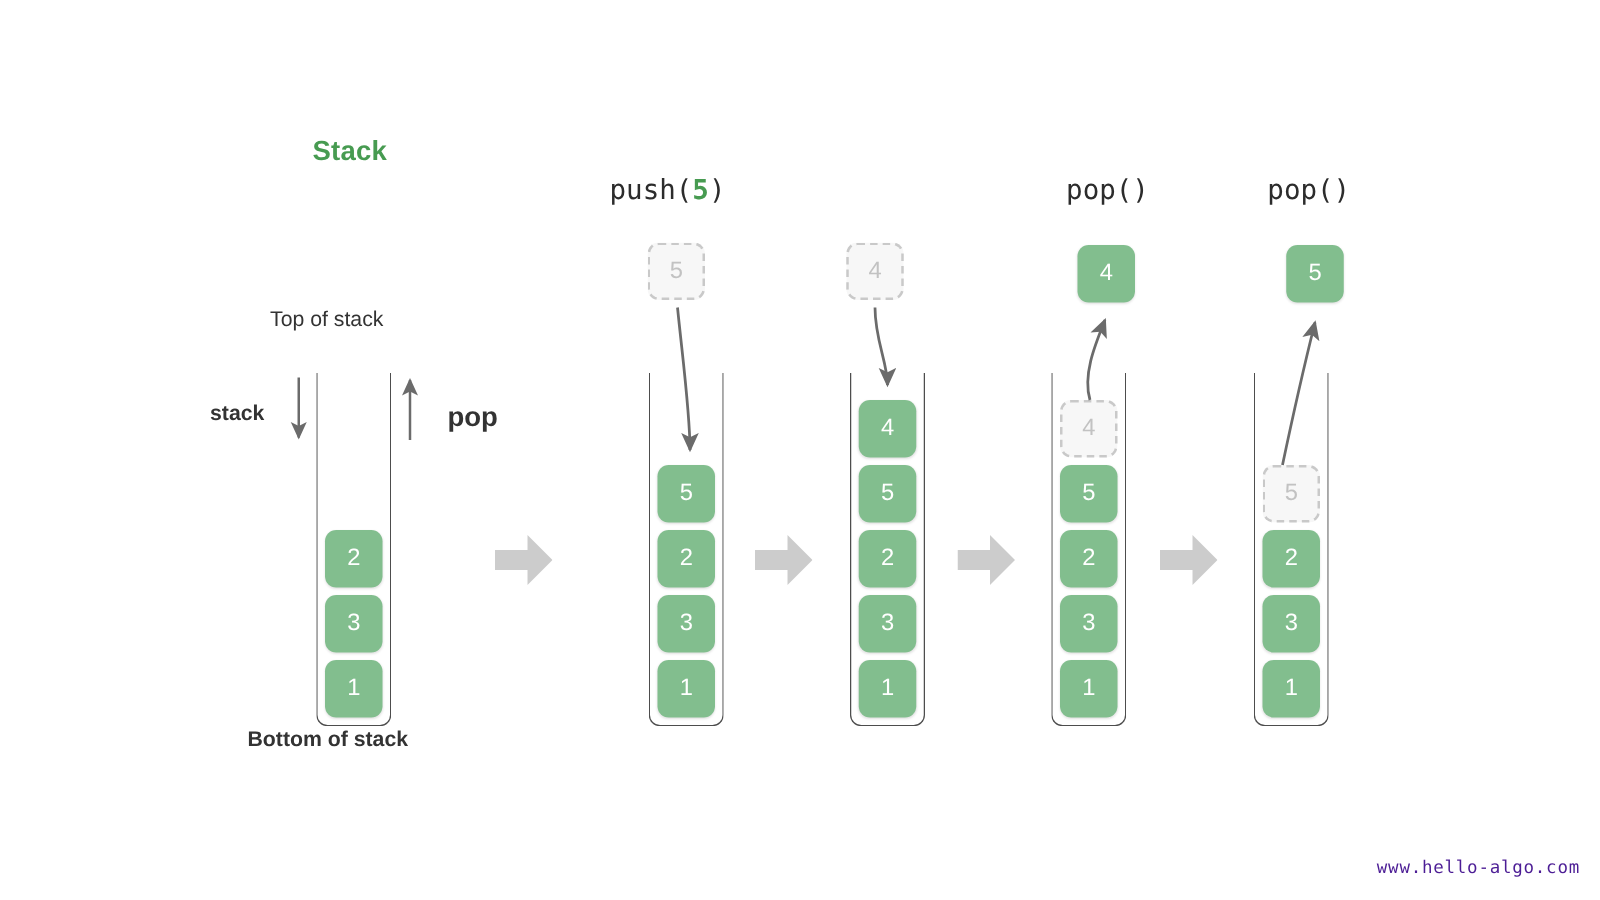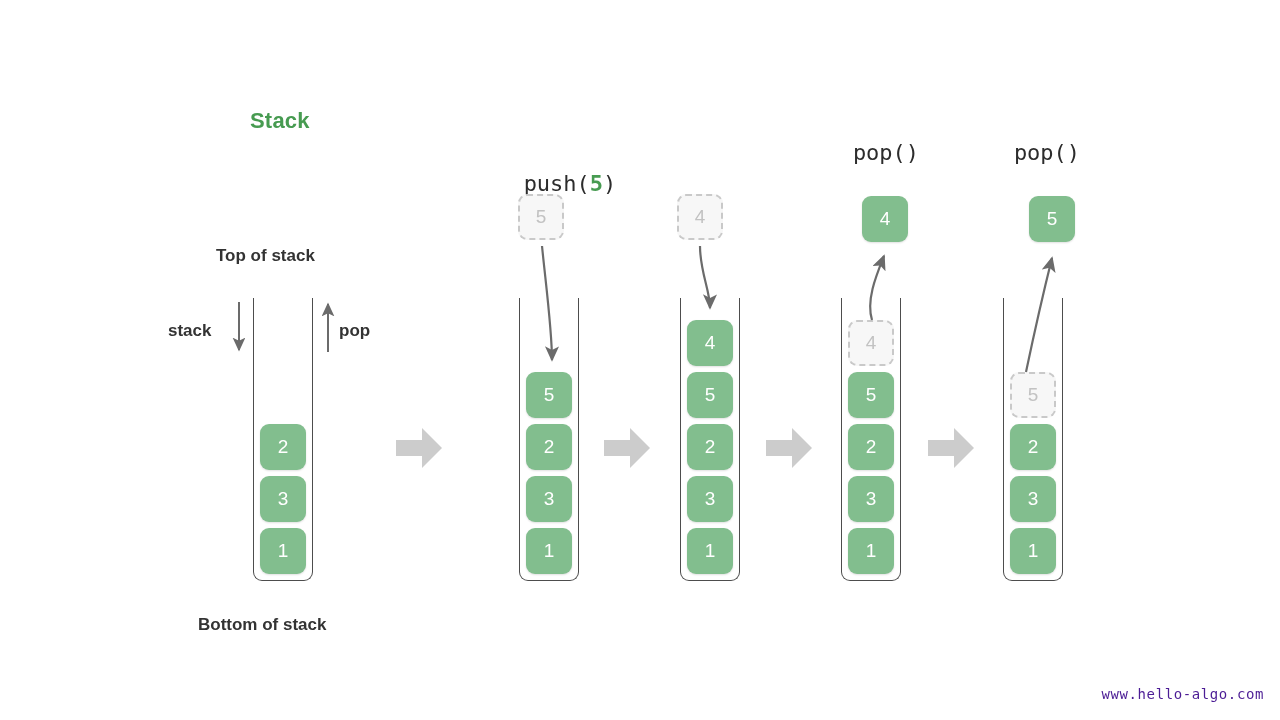--- a/index.html
+++ b/index.html
@@ -25,46 +25,46 @@
     font-size: 22px;
     font-weight: bold;
     color: #479b51;
     letter-spacing: 0.2px;
   }
   .label-top {
     position: absolute;
     left: 216px;
     top: 246px;
     font-size: 17px;
-    font-weight: bold;
+    font-weight: normal;
     color: #333333;
     white-space: nowrap;
   }
   .label-bottom {
     position: absolute;
     left: 198px;
-    top: 615px;
+    top: 582px;
     font-size: 17px;
     font-weight: bold;
     color: #333333;
     white-space: nowrap;
   }
   .label-push {
     position: absolute;
     left: 168px;
     top: 321px;
     font-size: 17px;
     font-weight: bold;
     color: #333333;
   }
   .label-pop {
     position: absolute;
-    left: 339px;
+    left: 358px;
     top: 321px;
-    font-size: 17px;
+    font-size: 22px;
     font-weight: bold;
     color: #333333;
   }
 
   
   .op-header {
     position: absolute;
     top: 140px;
     width: 200px;
     text-align: center;
@@ -144,21 +144,21 @@
 
 <div id="canvas">
 
   <div class="stack-title">Stack</div>
 
   <div class="label-top">Top of stack</div>
   <div class="label-bottom">Bottom of stack</div>
   <div class="label-push">stack</div>
   <div class="label-pop">pop</div>
 
-  <div class="op-header" style="left:470px;margin-top:31px;">
+  <div class="op-header" style="left:434px;">
     <span>push(</span><span class="arg">5</span><span>)</span>
   </div>
   <div class="op-header" style="left:786px;">
     <span>pop()</span>
   </div>
   <div class="op-header" style="left:947px;">
     <span>pop()</span>
   </div>
 
   <div class="stack-col">

